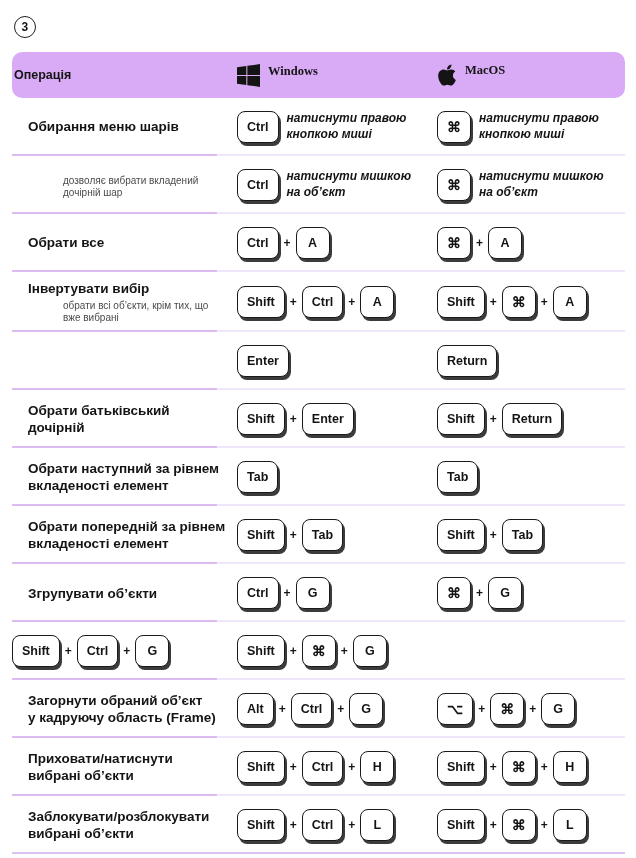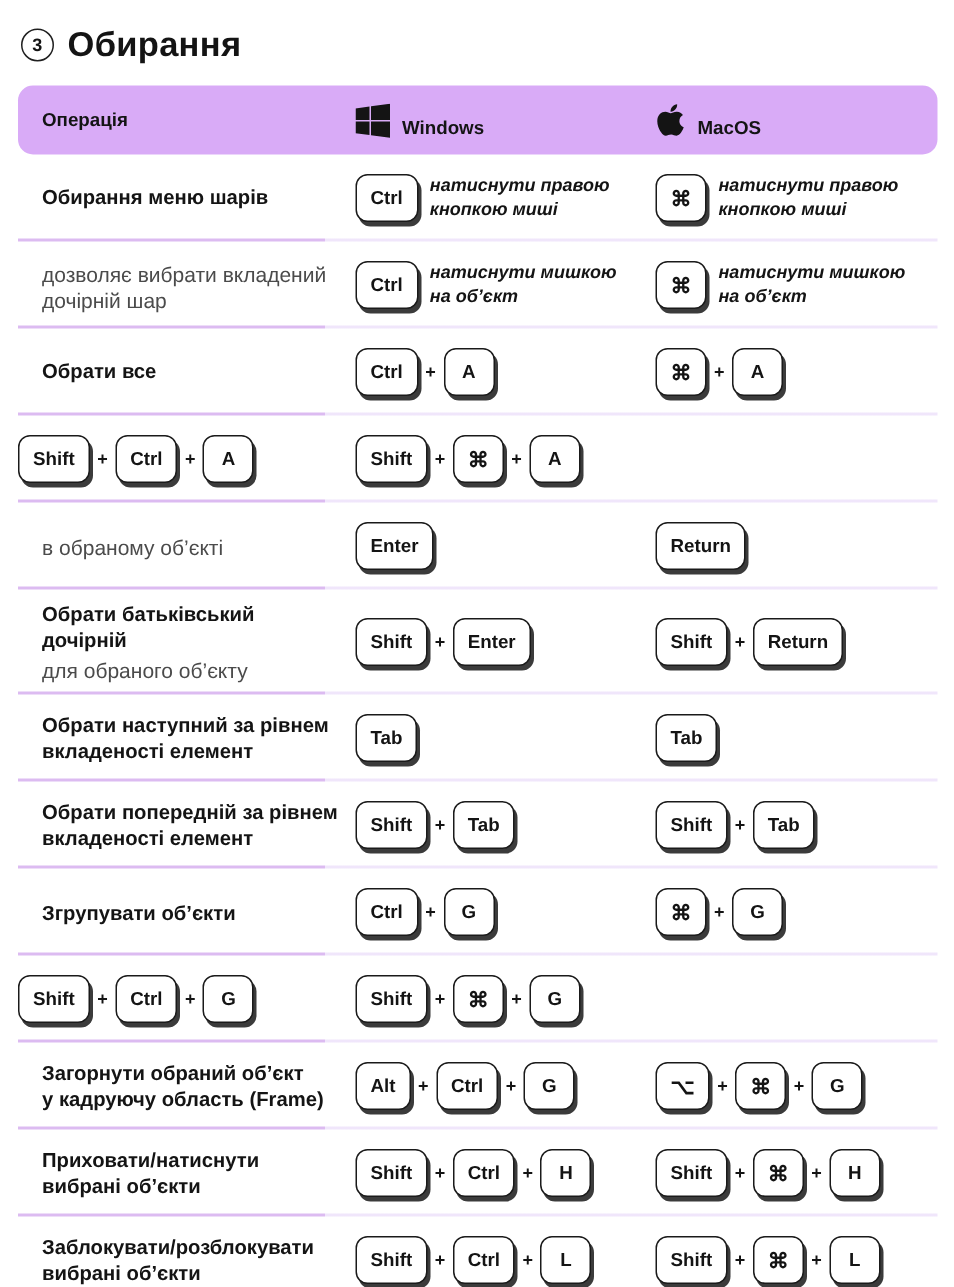--- a/index.html
+++ b/index.html
@@ -26,39 +26,39 @@
 
   
   .thead{
     background:#d9abf7;
     border-radius:10px;
     height:46px;
     display:grid;grid-template-columns:225px 200px 1fr;
     align-items:center;
     font-size:12.5px;font-weight:700;
   }
-  .thead .op{padding-left:16px;}
-  .oscol{display:flex;align-items:flex-end;gap:8px;}
+  .thead .op{padding-left:2px;}
+  .oscol{display:flex;align-items:flex-start;gap:8px;font-family:Liberation Serif, serif;}
   .logo svg{display:block;}
 
   
   .row{
     display:grid;grid-template-columns:225px 200px 1fr;
     align-items:center;
     min-height:58px;
     position:relative;
   }
   .row::after{
     content:"";position:absolute;left:0;right:0;bottom:0;height:2px;
     background:linear-gradient(to right,#dcbbf1 0,#dcbbf1 205px,#f0e6fb 205px,#f0e6fb 100%);
   }
   .row:last-child::after{background:#d9c3f0;}
   .opcell{padding:8px 10px 8px 16px;}
   .label{font-size:13.5px;font-weight:600;line-height:1.28;white-space:pre-line;}
-  .sub{font-size:14px;color:#4b4b4b;margin-top:3px;line-height:1.2;}
+  .sub{font-size:10px;color:#4b4b4b;margin-top:3px;line-height:1.2;margin-left:35px;}
   .keycell{display:flex;align-items:center;padding:6px 4px 6px 0;}
 
   .key{
     display:inline-flex;align-items:center;justify-content:center;
     height:30px;min-width:14px;padding:0 9px;
     background:#ffffff;
     border:1.8px solid #1a1a1a;border-radius:8px;
     box-shadow:2px 3px 0 rgba(25,25,25,.85);
     font-size:12.5px;font-weight:700;
     flex:0 0 auto;
@@ -71,21 +71,20 @@
     font-style:italic;
   }
 </style>
 </head>
 <body>
 
 <div class="page">
 
   <div class="title">
     <span class="num-badge">3</span>
-    <span>Обирання</span>
   </div>
 
   <div class="thead">
     <div class="op">Операція</div>
     <div class="oscol">
       <span class="logo">
         <svg width="23" height="23" viewBox="0 0 88 88" fill="#141414" aria-hidden="true">
           <path d="M0 12.5 35.7 7.6v34.5H0zM39.6 7.1 88 .4v41.7H39.6zM0 46.1h35.7v34.5L0 75.7zM39.6 46.1H88v41.5l-48.4-6.7z"></path>
         </svg>
       </span>
@@ -141,50 +140,52 @@
           <span class="plus">+</span>
           <span class="key">A</span>
         </div>
         <div class="keycell">
           <span class="key sym">⌘</span>
           <span class="plus">+</span>
           <span class="key">A</span>
         </div>
       </div>
       <div class="row">
+        <div class="opcell">
+          <div class="label">Інвертувати вибір</div>
+          <div class="sub">обрати всі об’єкти, крім тих, що вже вибрані</div>
+        </div>
         <div class="keycell">
           <span class="key">Shift</span>
           <span class="plus">+</span>
           <span class="key">Ctrl</span>
           <span class="plus">+</span>
           <span class="key">A</span>
         </div>
         <div class="keycell">
           <span class="key">Shift</span>
           <span class="plus">+</span>
           <span class="key sym">⌘</span>
           <span class="plus">+</span>
           <span class="key">A</span>
         </div>
       </div>
       <div class="row">
         <div class="opcell">
-          <div class="sub">в обраному об’єкті</div>
         </div>
         <div class="keycell">
           <span class="key">Enter</span>
         </div>
         <div class="keycell">
           <span class="key">Return</span>
         </div>
       </div>
       <div class="row">
         <div class="opcell">
           <div class="label">Обрати батьківський дочірній</div>
-          <div class="sub">для обраного об’єкту</div>
         </div>
         <div class="keycell">
           <span class="key">Shift</span>
           <span class="plus">+</span>
           <span class="key">Enter</span>
         </div>
         <div class="keycell">
           <span class="key">Shift</span>
           <span class="plus">+</span>
           <span class="key">Return</span>

